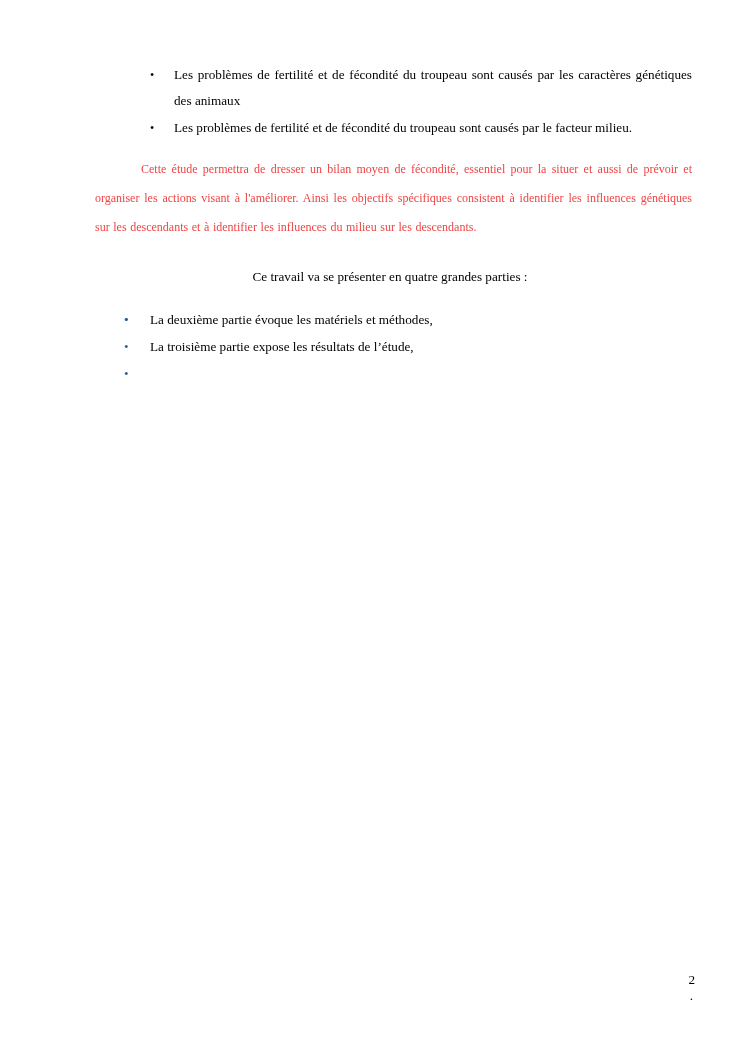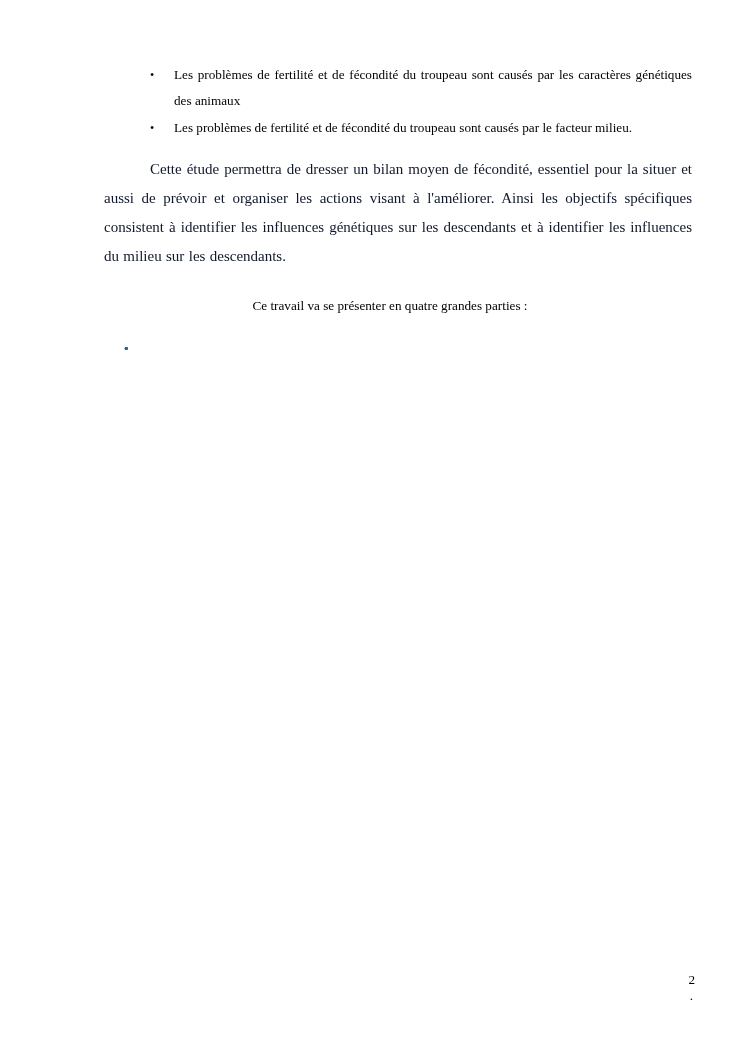--- a/index.html
+++ b/index.html
@@ -74,26 +74,26 @@
     font-size: 13px;
     line-height: 26px;
     color: #2e5f95;
   }
   .list-parts li + li {
     margin-top: 1px;
   }
 
   
   p.body-par {
-    margin: 14px 0 0 16px;
-    font-size: 15px;
+    margin: 14px 0 0 7px;
+    font-size: 12px;
     line-height: 29px;
     text-align: justify;
     text-indent: 46px;
-    color: #0f172a;
+    color: #ef4444;
     
     word-spacing: 0.6px;
   }
 
   p.center-line {
     margin: 22px 0 0 0;
     font-size: 13.2px;
     line-height: 26px;
     text-align: center;
     color: #000;
@@ -147,23 +147,25 @@
     <p class="center-line">Ce travail va se présenter en quatre grandes parties :</p>
 
     <div class="gap-2"></div>
 
     <ul class="bullets list-parts">
       <li>
         <span class="bullet">•</span>
       </li>
       <li>
         <span class="bullet">•</span>
+        <span>La deuxième partie évoque les matériels et méthodes,</span>
       </li>
       <li>
         <span class="bullet">•</span>
+        <span>La troisième partie expose les résultats de l’étude,</span>
       </li>
       <li>
         <span class="bullet">•</span>
       </li>
     </ul>
 
   </div>
 
   <div class="footer">
     <div class="page-number">2</div>

